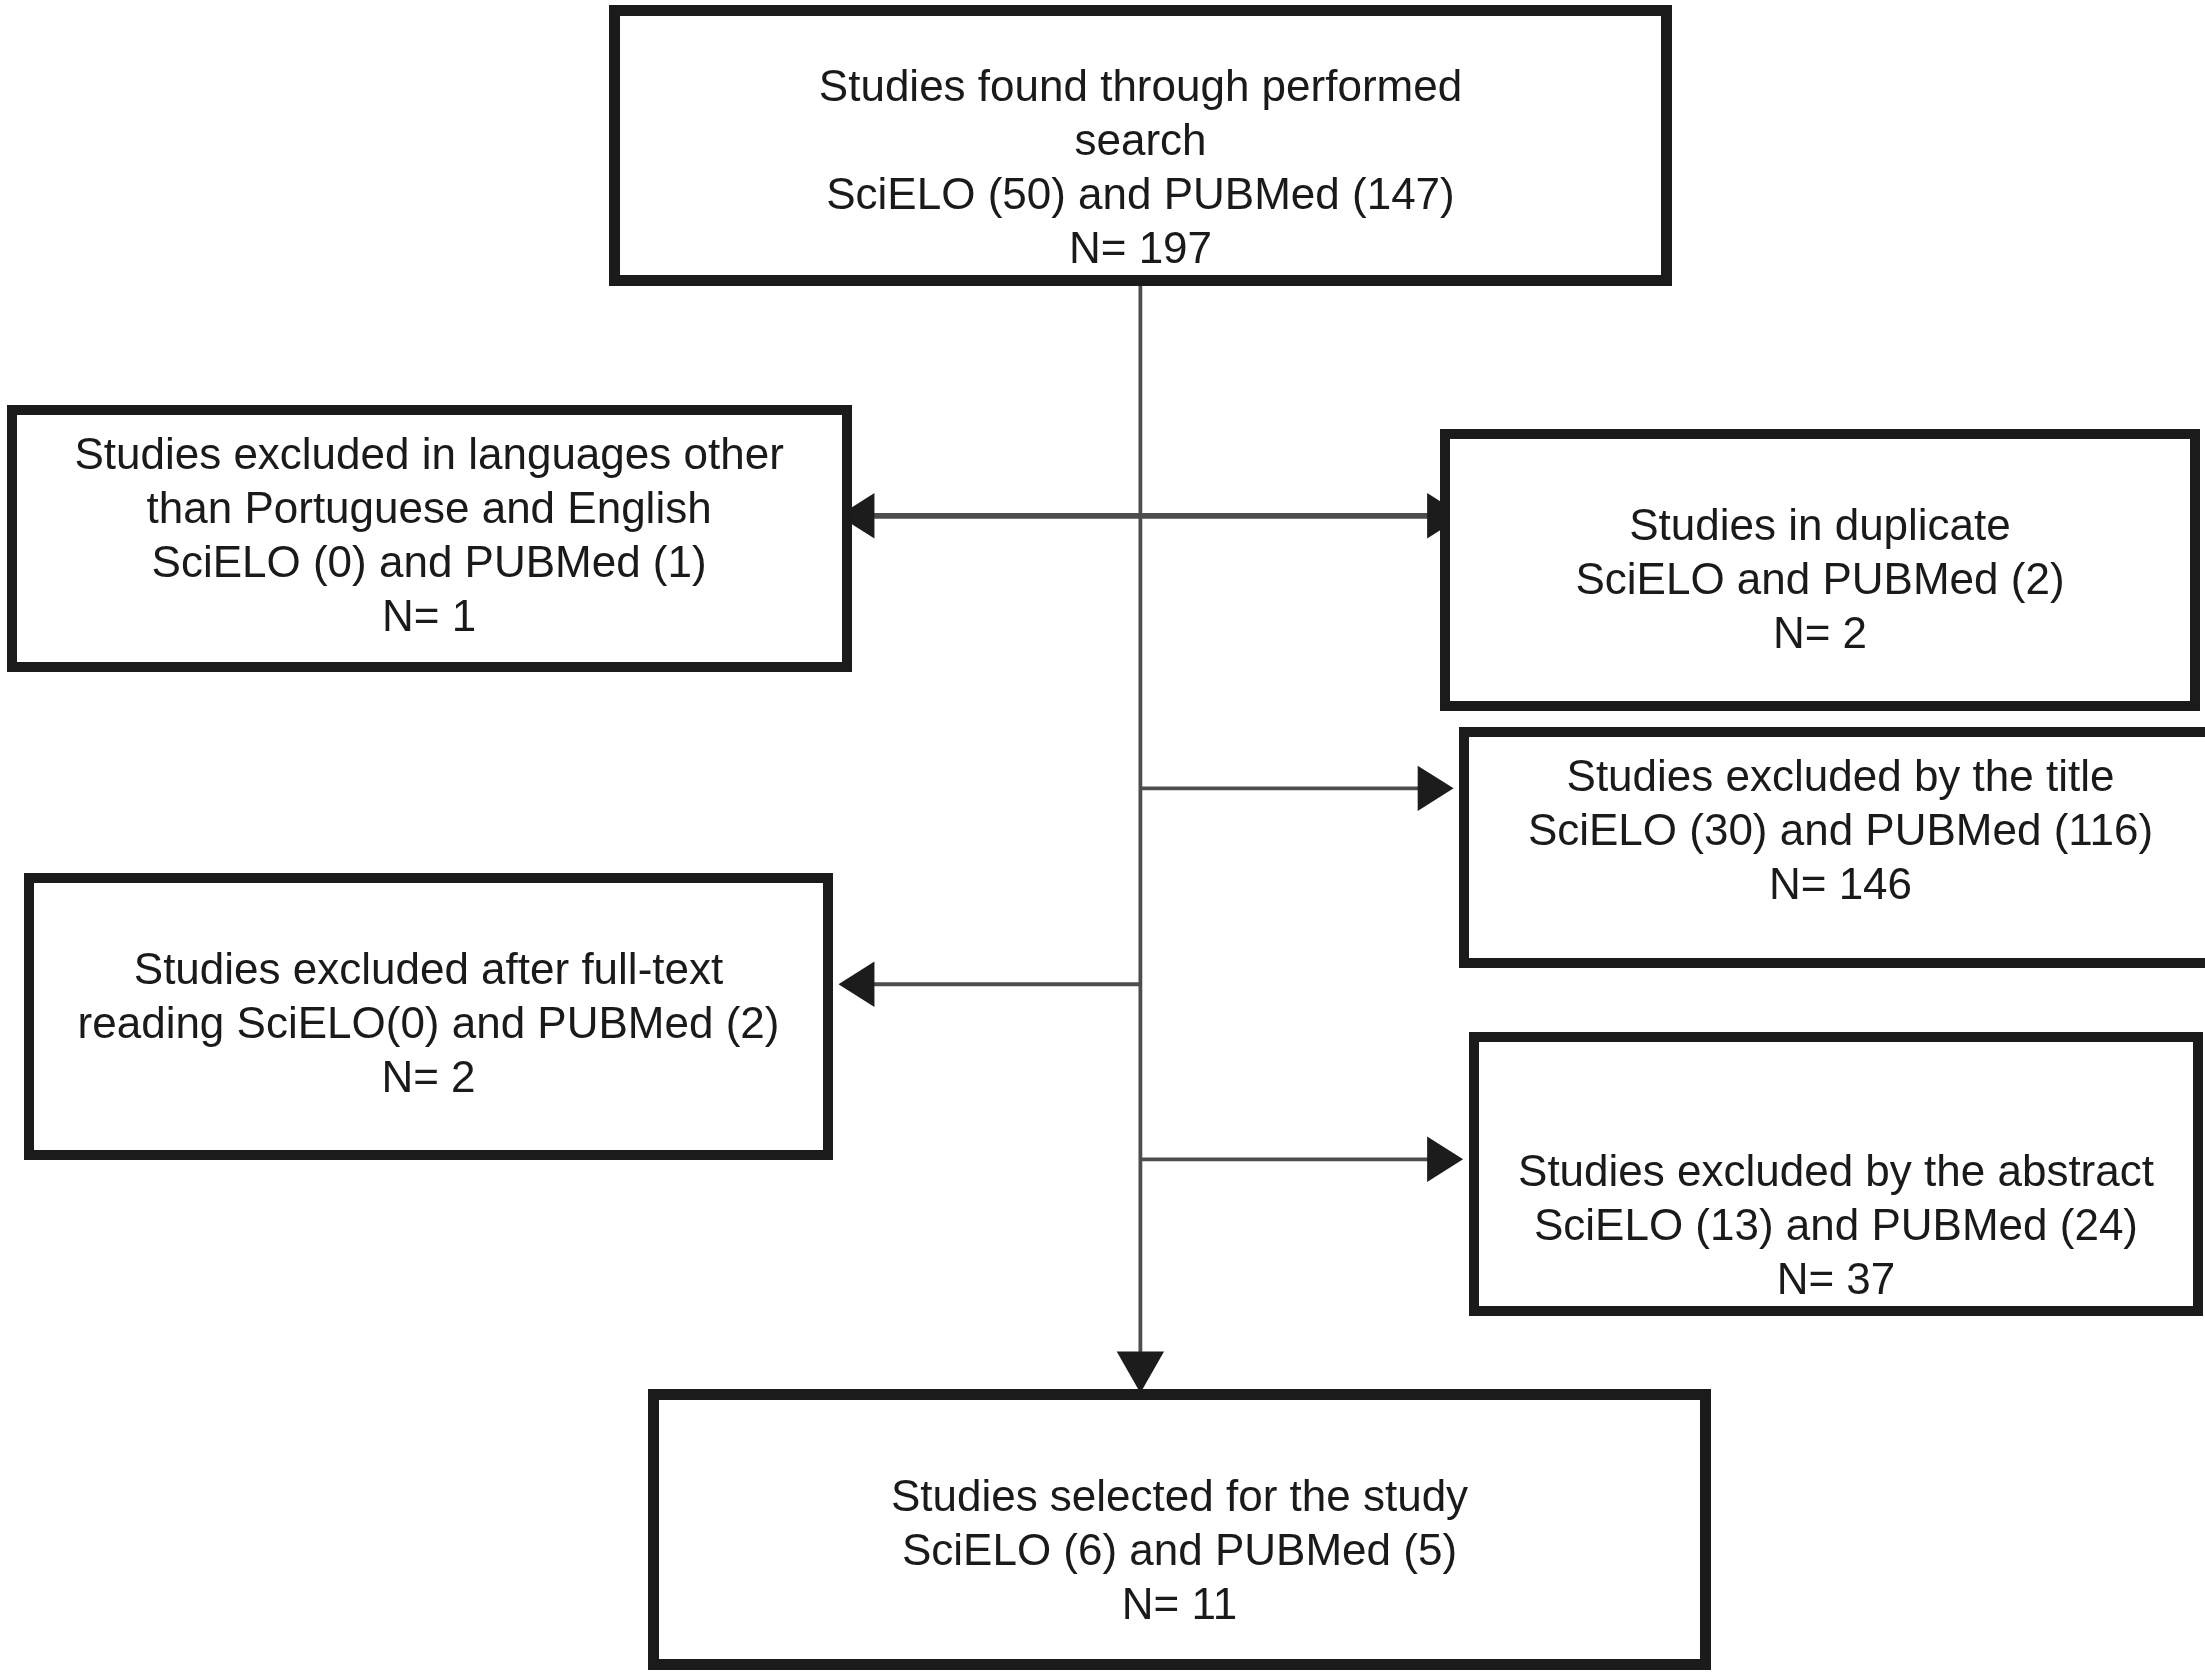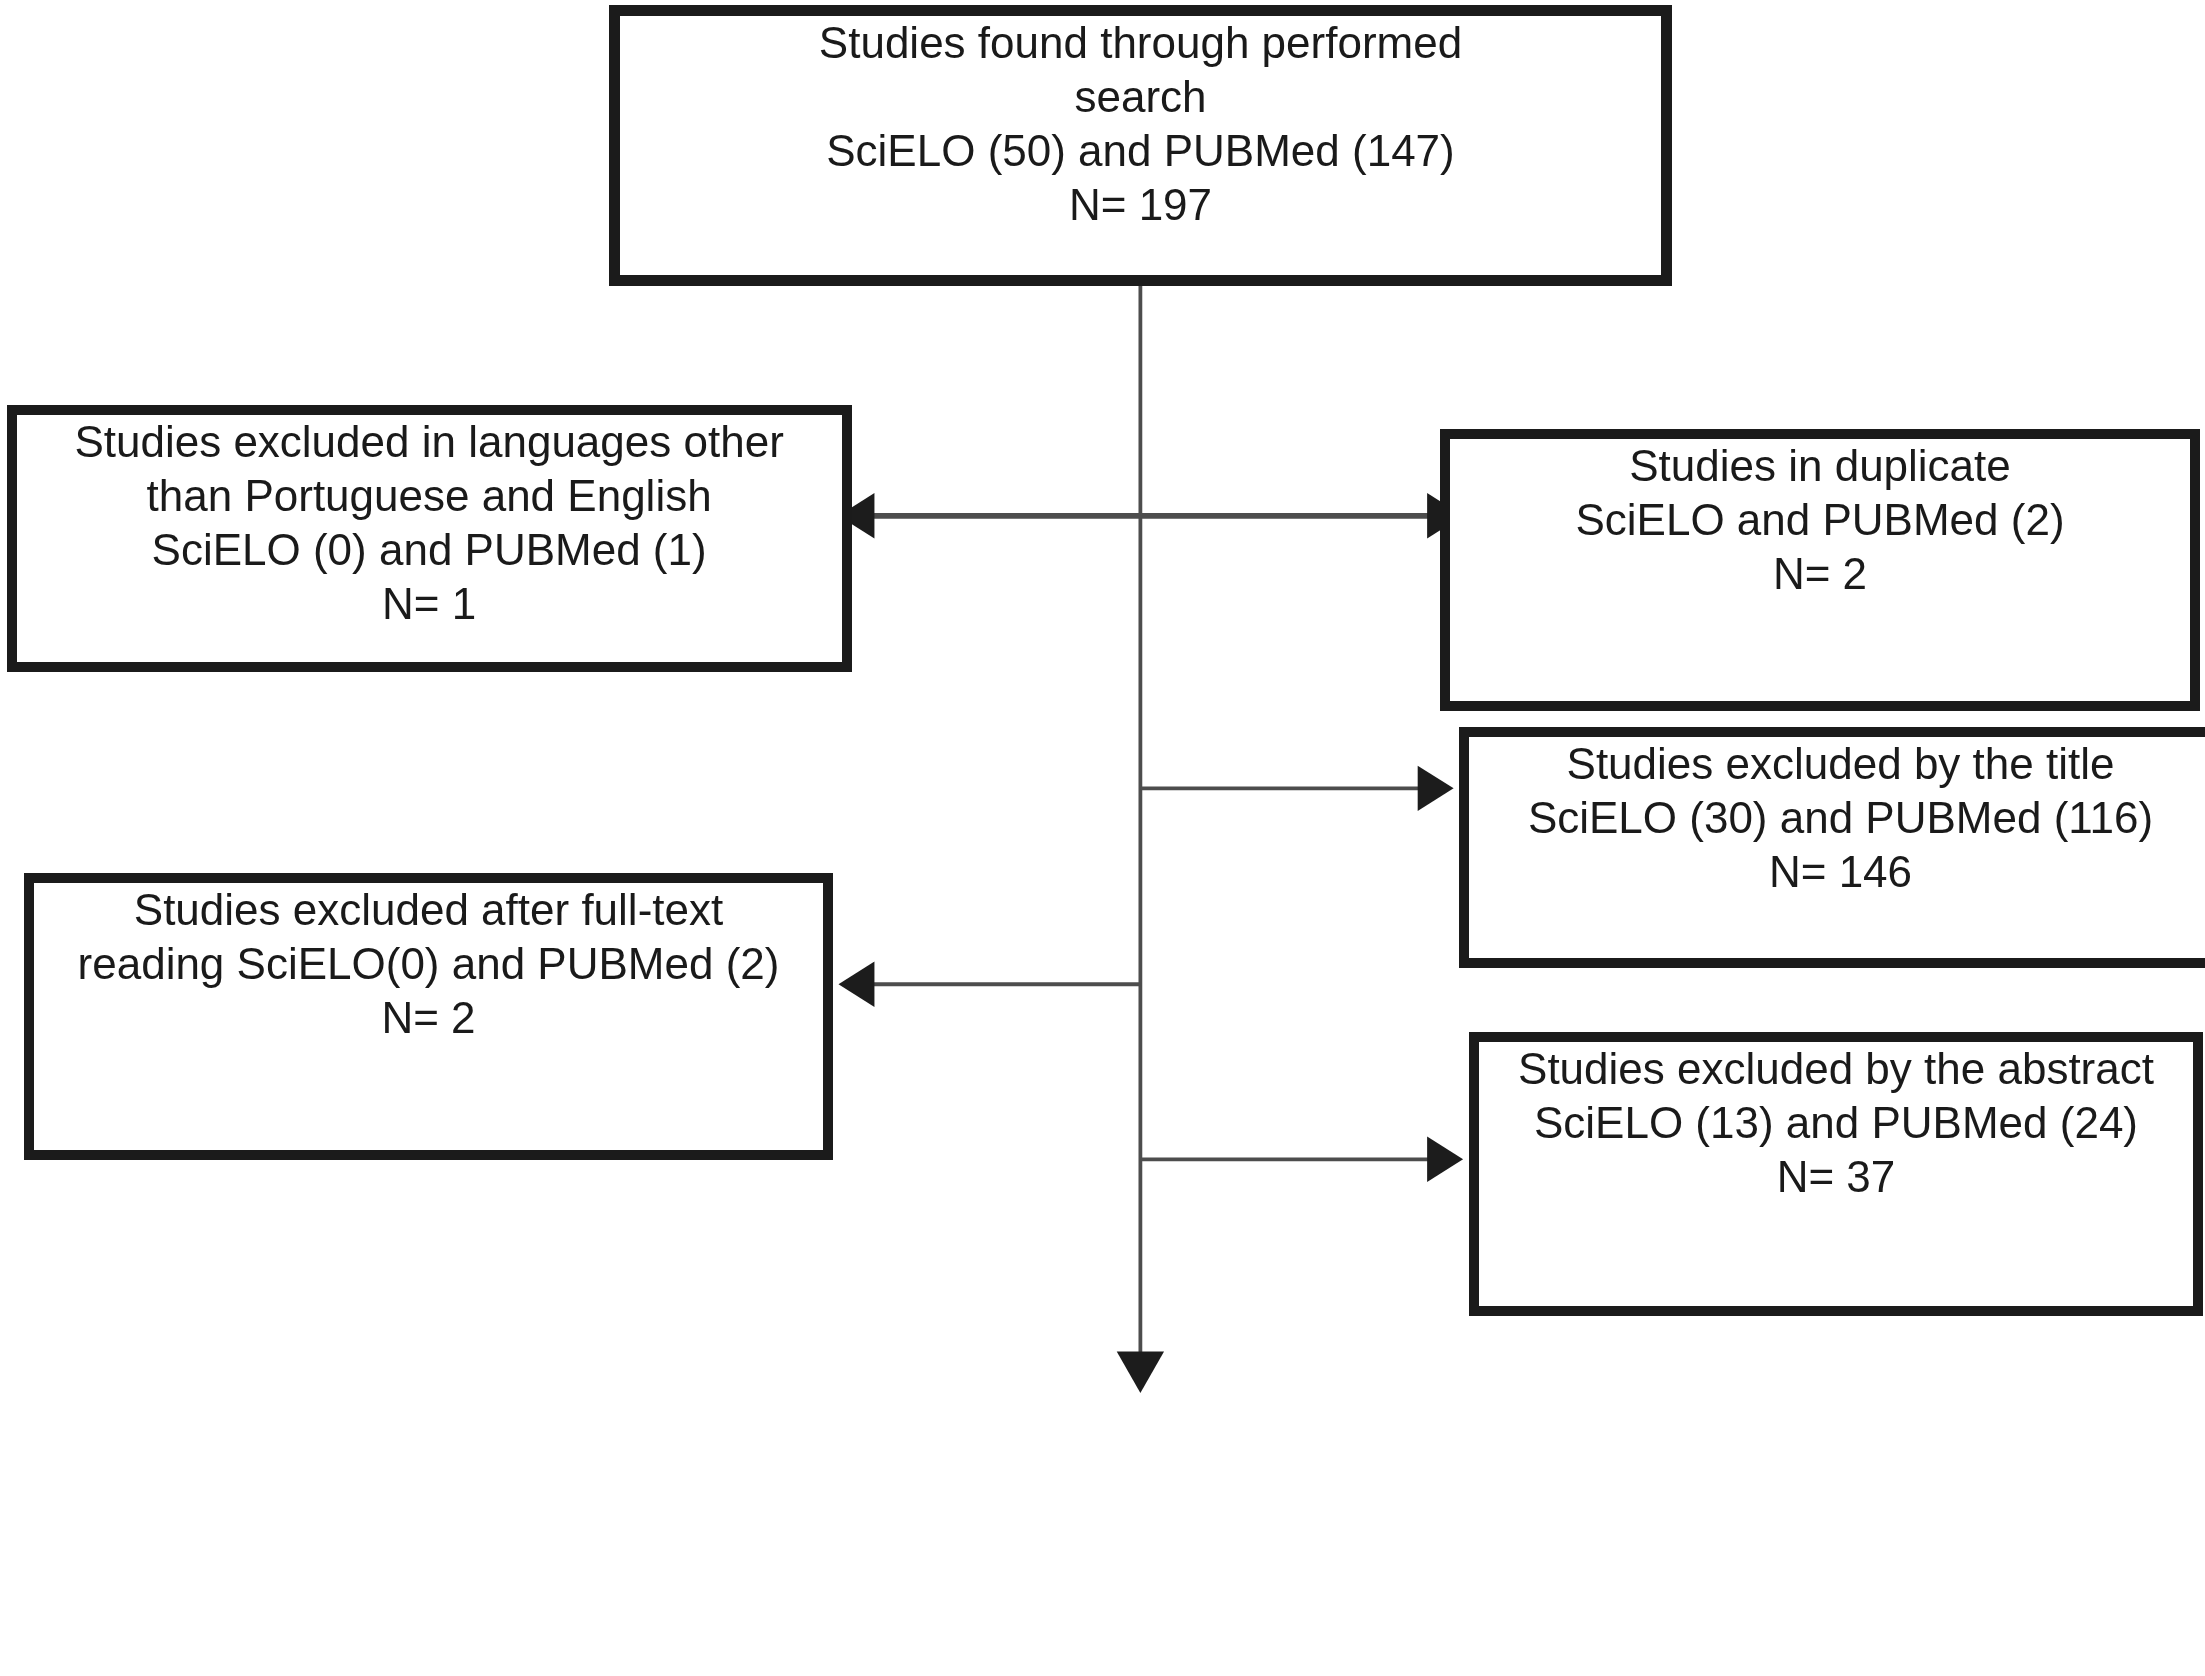--- a/index.html
+++ b/index.html
@@ -22,21 +22,21 @@
     top: 0;
     width: 2206px;
     height: 1677px;
   }
   .flow-box {
     position: absolute;
     box-sizing: border-box;
     background: #ffffff;
     border: 10.4px solid #1b1b1b;
     display: flex;
-    align-items: flex-start;
+    align-items: flex-end;
     justify-content: center;
     text-align: center;
   }
   .flow-box .box-text {
     white-space: pre-line;
     font-size: 44px;
     line-height: 54px;
     color: #1a1a1a;
   }
   
@@ -104,15 +104,20 @@
 reading SciELO(0) and PUBMed (2)
 N= 2</span>
   </div>
 
   <div class="flow-box" id="box-abstract">
     <span class="box-text">Studies excluded by the abstract
 SciELO (13) and PUBMed (24)
 N= 37</span>
   </div>
 
+  <div class="flow-box" id="box-selected">
+    <span class="box-text">Studies selected for the study
+SciELO (6) and PUBMed (5)
+N= 11</span>
+  </div>
 
 </div>
 
 
 </body></html>

